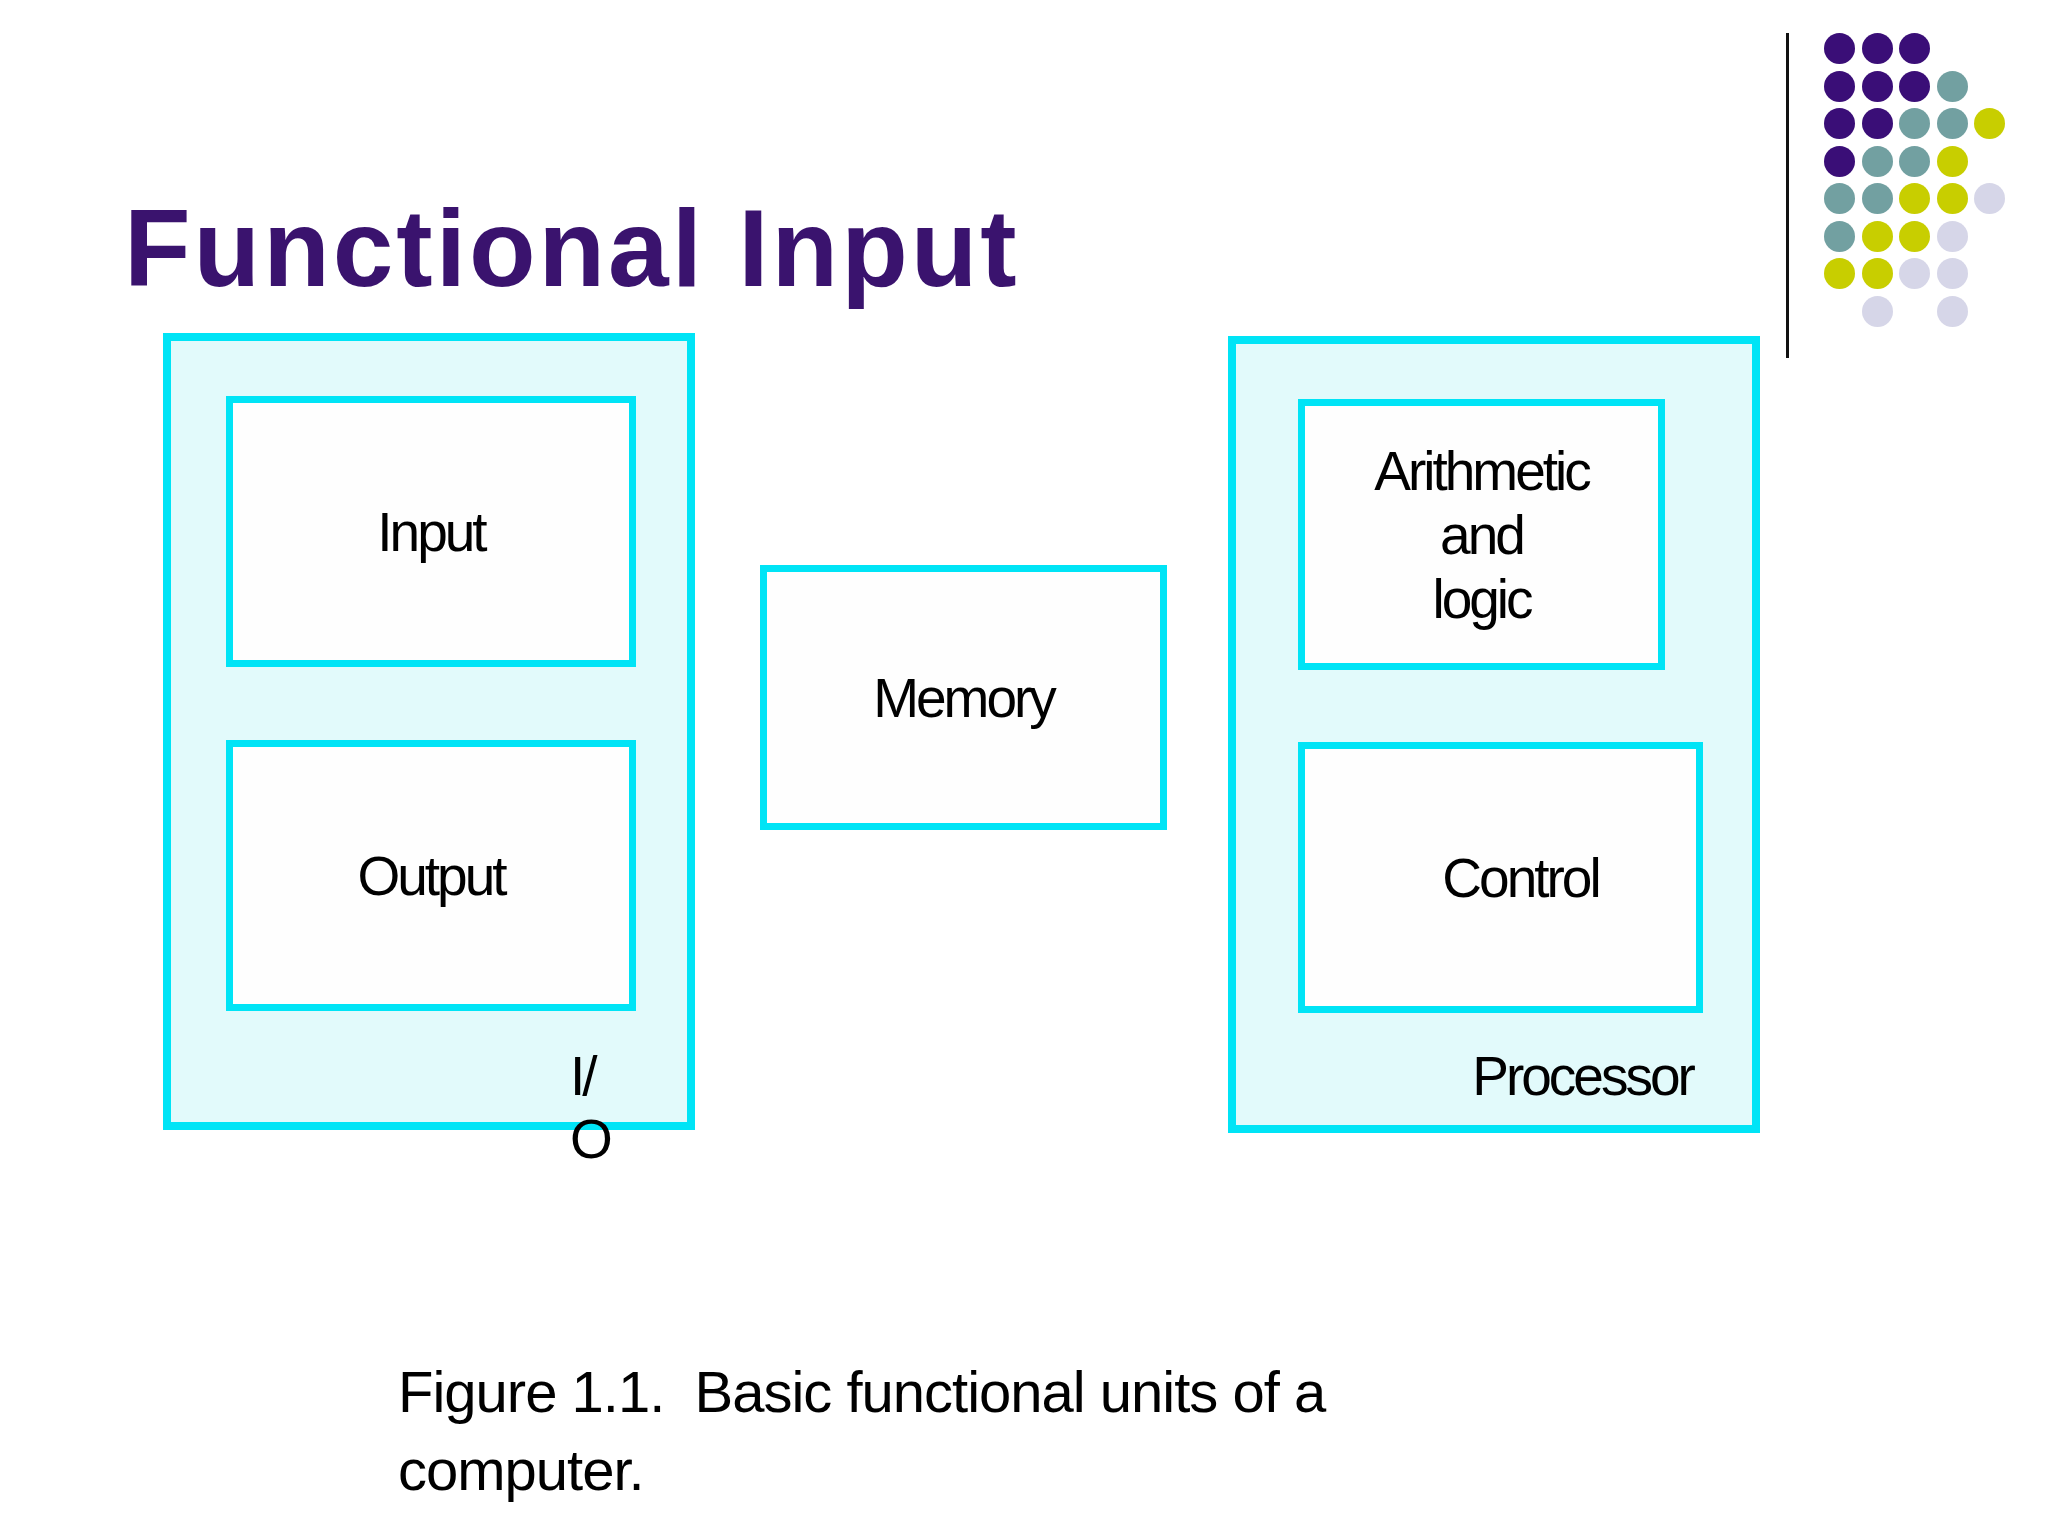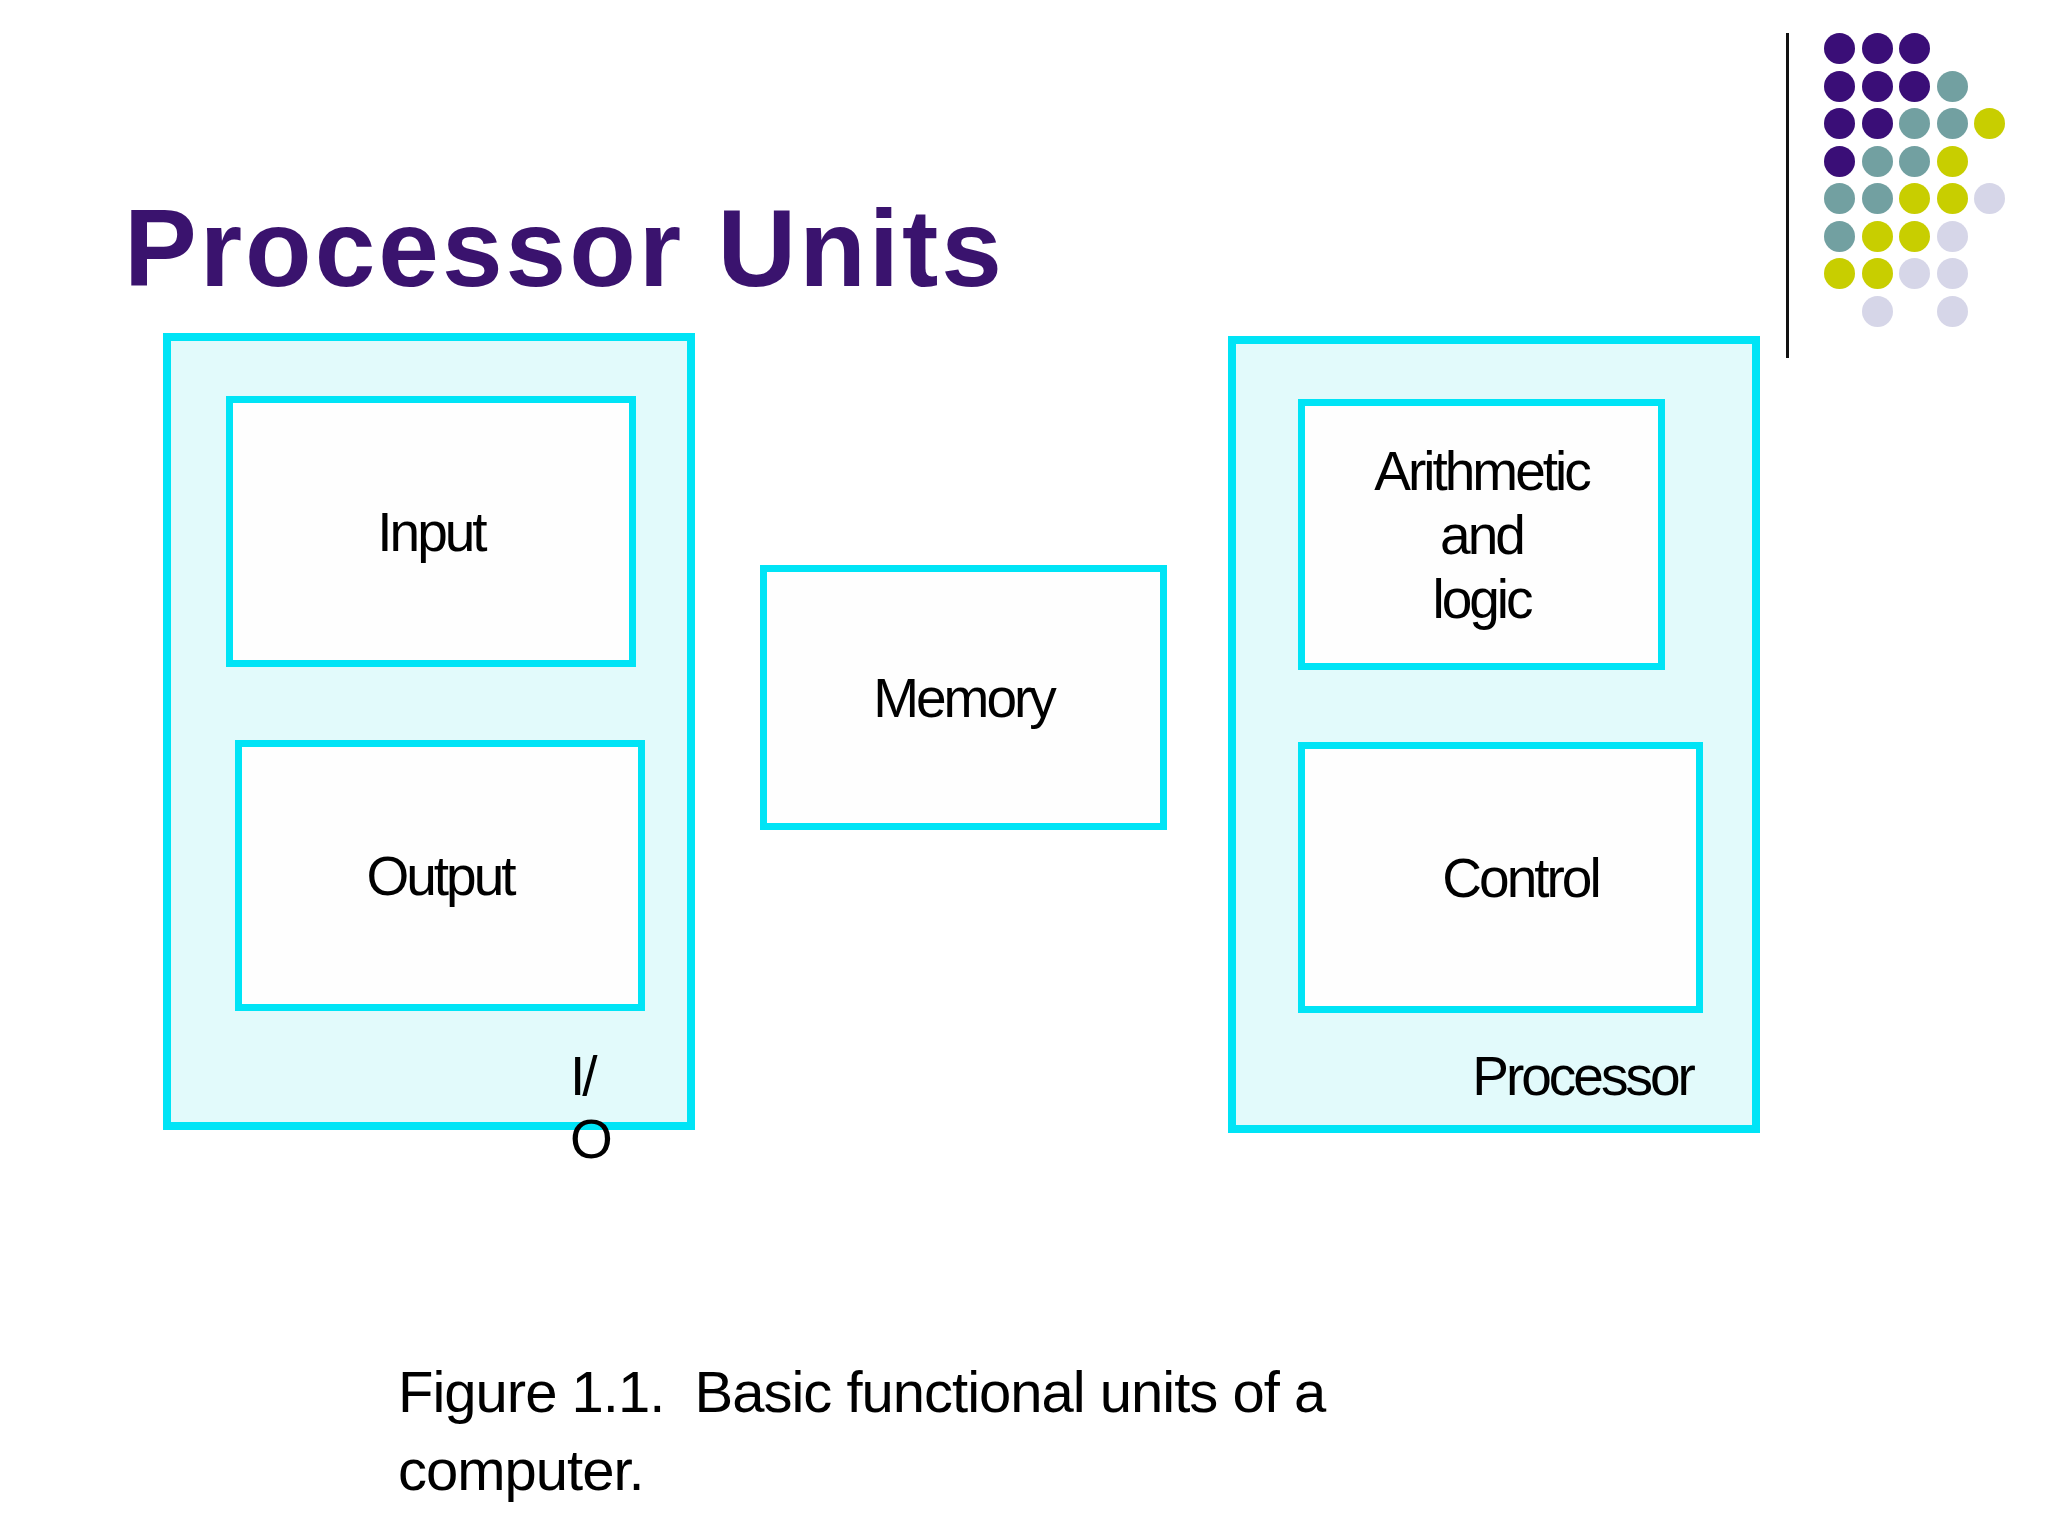--- a/index.html
+++ b/index.html
@@ -37,21 +37,21 @@
   
   .unitbox{
     position:absolute;
     background:#FEFEFE;
     border:7px solid #00E4F6;
     box-sizing:border-box;
     display:flex;align-items:center;justify-content:center;
     text-align:center;
   }
   .input-box{left:226px;top:396px;width:410px;height:271px;}
-  .output-box{left:226px;top:740px;width:410px;height:271px;margin-left:9px;}
+  .output-box{left:226px;top:740px;width:410px;height:271px;}
   .memory-box{left:760px;top:565px;width:407px;height:265px;}
   .alu-box{left:1298px;top:399px;width:367px;height:271px;}
   .control-box{left:1298px;top:742px;width:405px;height:271px;padding-left:40px;}
   .unitlabel{
     font-size:55px;letter-spacing:-3px;line-height:64px;color:#000;
   }
   .unitlabel span{display:block;}
   
   .cornerlabel{
     position:absolute;top:1045px;
@@ -65,21 +65,21 @@
     position:absolute;left:398px;top:1353px;width:1100px;
     font-size:58px;letter-spacing:-1px;line-height:78px;color:#000;
   }
   .caption div{white-space:pre;}
 </style>
 </head>
 <body>
 
 <div class="slide">
 
-  <div class="title">Processor Units</div>
+  <div class="title">Functional Input</div>
 
   <div class="vrule"></div>
   <div class="dots">
       <div class="dot" style="left: 0px; top: 0px; background: rgb(58, 14, 119);"></div>
       <div class="dot" style="left: 37.5px; top: 0px; background: rgb(58, 14, 119);"></div>
       <div class="dot" style="left: 75px; top: 0px; background: rgb(58, 14, 119);"></div>
       <div class="dot" style="left: 0px; top: 37.5px; background: rgb(58, 14, 119);"></div>
       <div class="dot" style="left: 37.5px; top: 37.5px; background: rgb(58, 14, 119);"></div>
       <div class="dot" style="left: 75px; top: 37.5px; background: rgb(58, 14, 119);"></div>
       <div class="dot" style="left: 112.5px; top: 37.5px; background: rgb(114, 160, 161);"></div>

